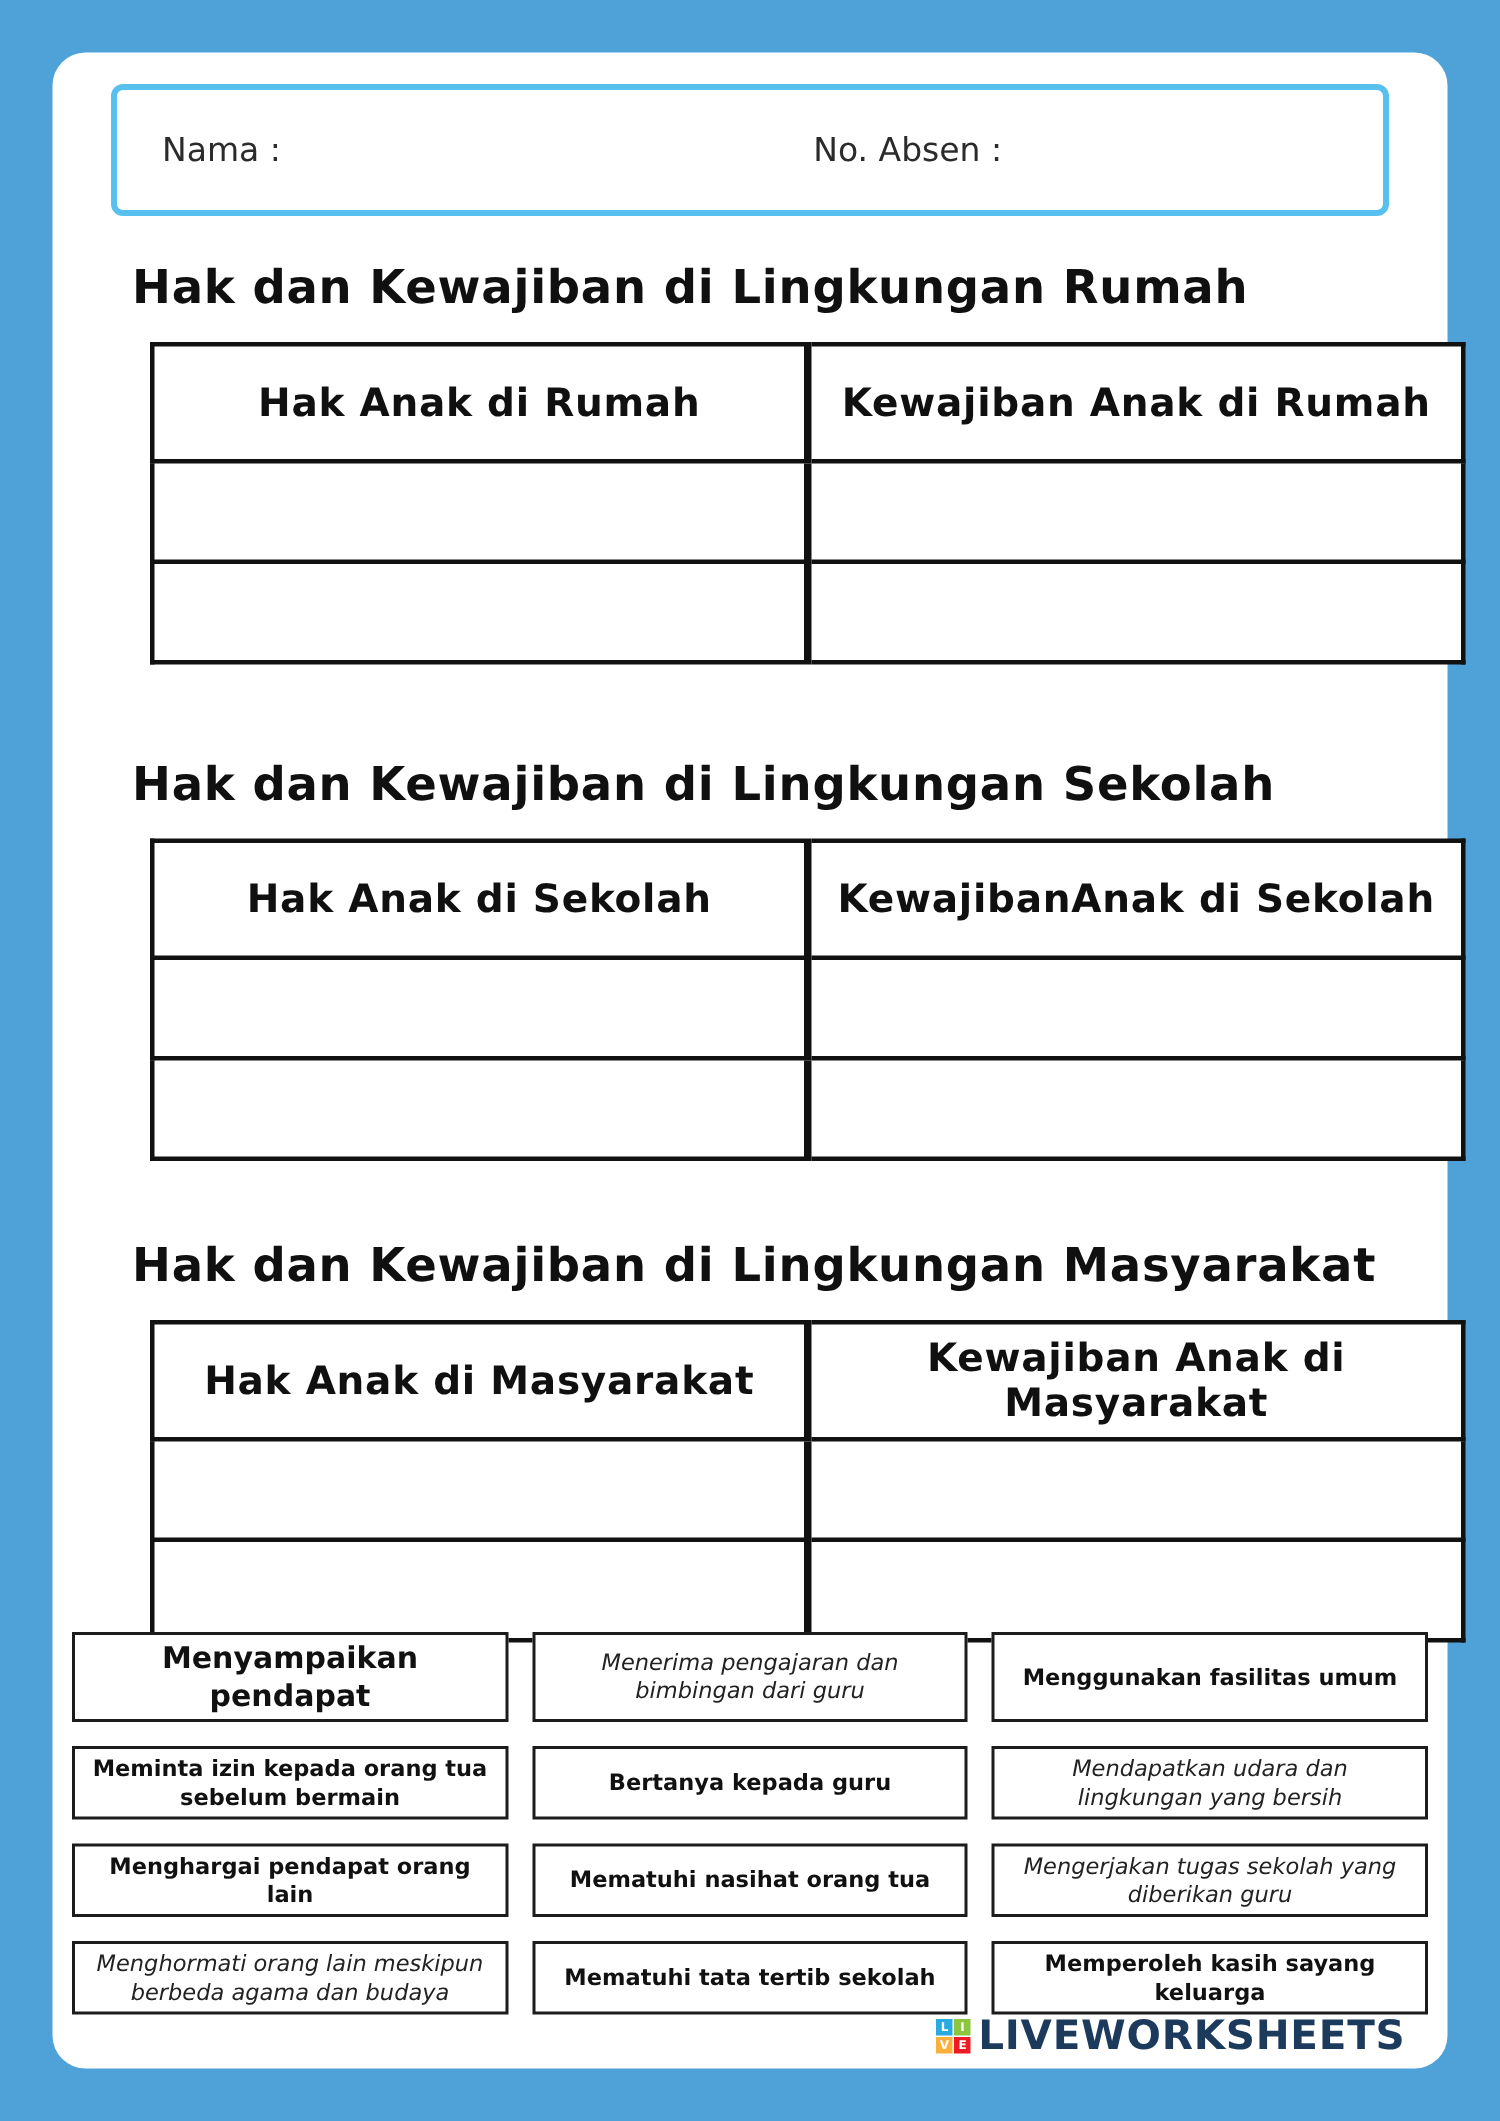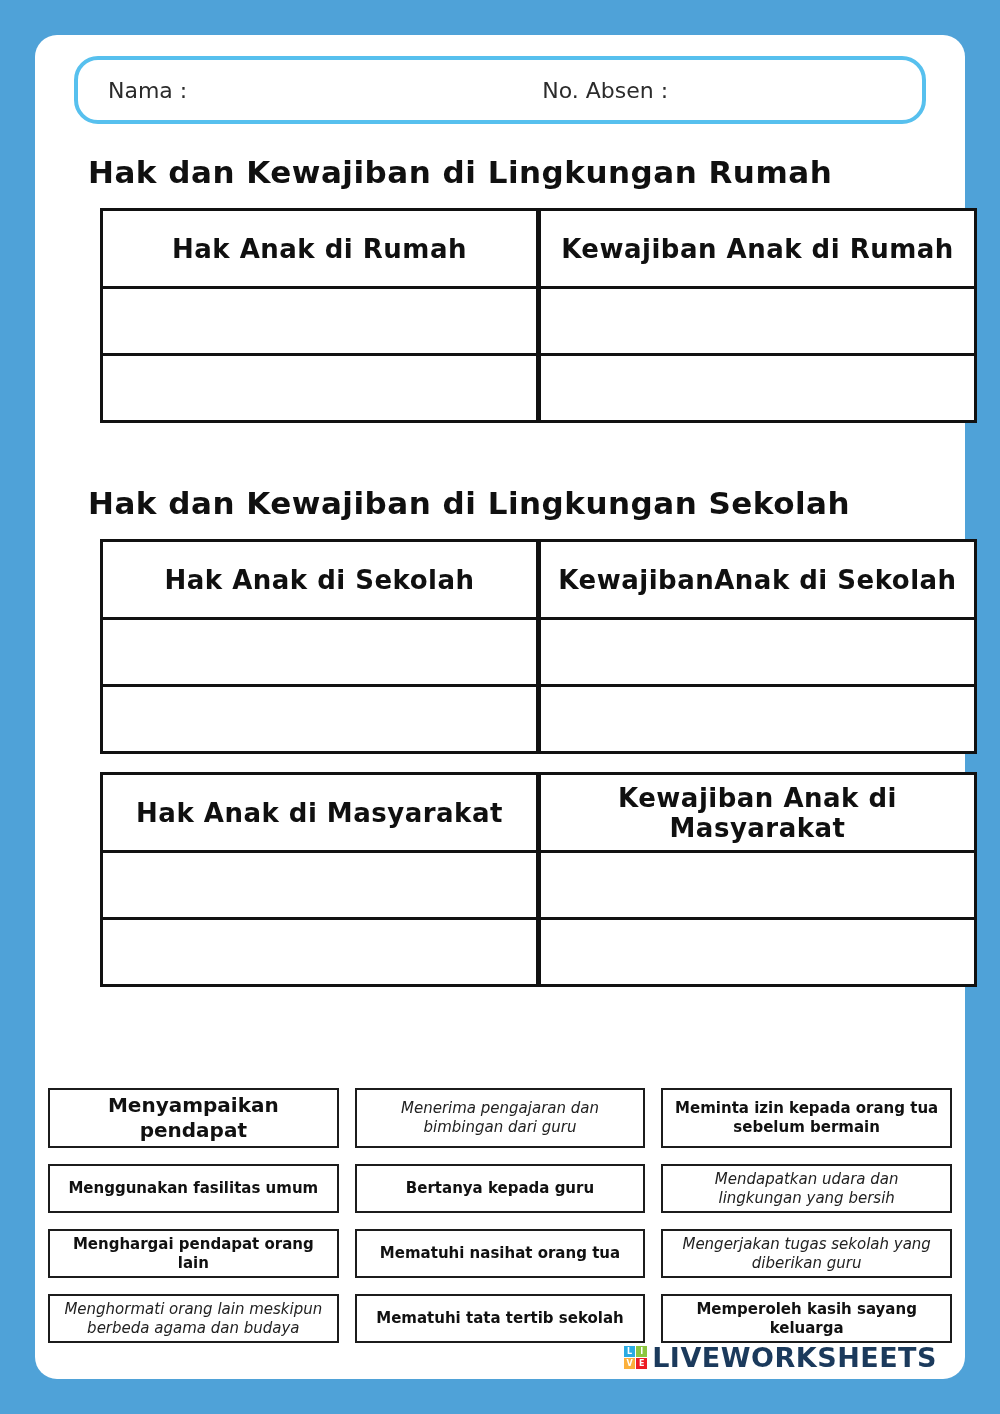--- a/index.html
+++ b/index.html
@@ -13,23 +13,23 @@
   .paper {
     position: absolute;
     left: 35px; top: 35px;
     width: 930px; height: 1344px;
     background: #ffffff;
     border-radius: 22px;
   }
   
   .name-box {
     margin: 21px auto 0 auto;
-    width: 852px; height: 68px;
+    width: 852px; height: 88px;
     border: 4px solid #57c0ee;
-    border-radius: 24px;
+    border-radius: 8px;
     display: flex;
     align-items: center;
     font-size: 22px;
     color: #2b2b2b;
     background: #fff;
   }
   .name-box .cell-left { width: 55%; display: flex; align-items: center; padding-left: 30px; gap: 10px; }
   .name-box .cell-right { flex: 1; display: flex; align-items: center; gap: 10px; }
   .fill-area { flex: 1; height: 34px; }
   
@@ -163,20 +163,21 @@
         <td></td>
         <td></td>
       </tr>
       <tr>
         <td></td>
         <td></td>
       </tr>
     </tbody>
       </table>
 
+    <div class="section-title t3">Hak dan Kewajiban di Lingkungan Masyarakat</div>
     <table class="wtable">
       <tbody>
           <tr>
         <th>Hak Anak di Masyarakat</th>
         <th>Kewajiban Anak di Masyarakat</th>
       </tr>
       <tr>
         <td></td>
         <td></td>
       </tr>
@@ -185,22 +186,22 @@
         <td></td>
       </tr>
     </tbody>
       </table>
 
   </div>
 
   <div class="bank">
     <div class="ans lg">Menyampaikan pendapat</div>
     <div class="ans r">Menerima pengajaran dan bimbingan dari guru</div>
+    <div class="ans b">Menggunakan fasilitas umum</div>
     <div class="ans b">Meminta izin kepada orang tua sebelum bermain</div>
-    <div class="ans b">Menggunakan fasilitas umum</div>
     <div class="ans b">Bertanya kepada guru</div>
     <div class="ans r">Mendapatkan udara dan lingkungan yang bersih</div>
     <div class="ans b">Menghargai pendapat orang lain</div>
     <div class="ans b">Mematuhi nasihat orang tua</div>
     <div class="ans r">Mengerjakan tugas sekolah yang diberikan guru</div>
     <div class="ans r">Menghormati orang lain meskipun berbeda agama dan budaya</div>
     <div class="ans b">Mematuhi tata tertib sekolah</div>
     <div class="ans b">Memperoleh kasih sayang keluarga</div>
   </div>
 

